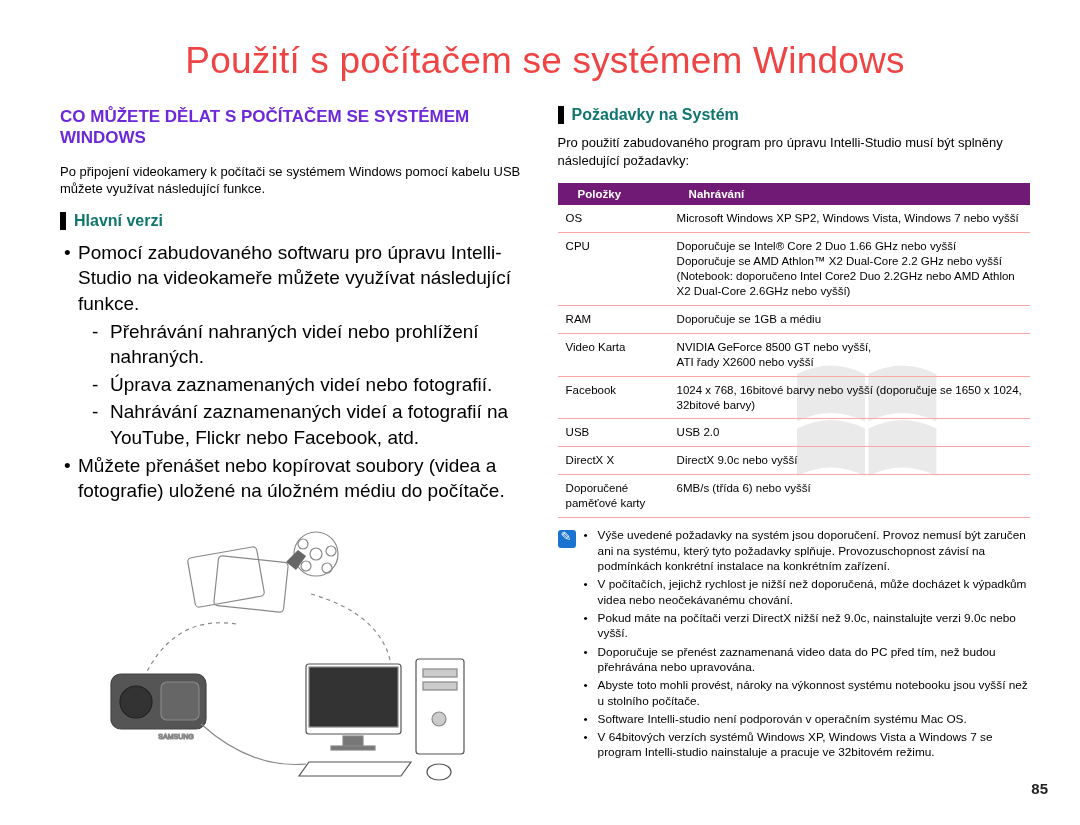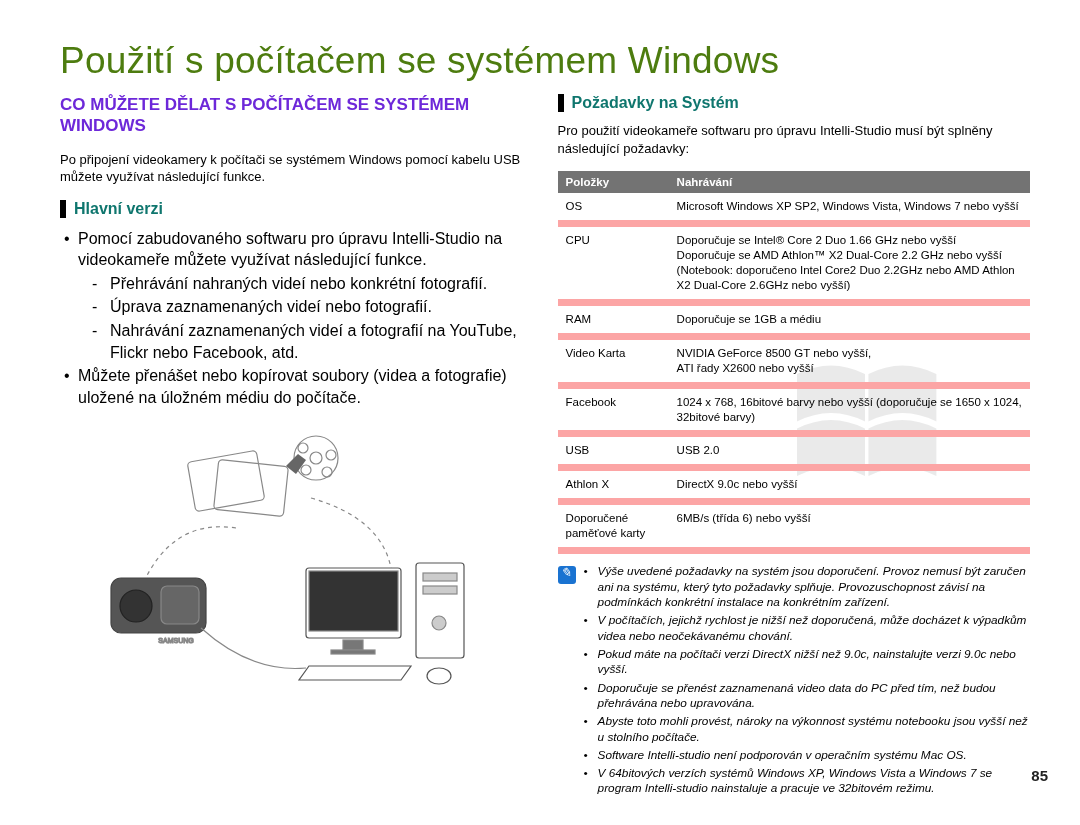--- a/index.html
+++ b/index.html
@@ -15,23 +15,24 @@
   }
   .page {
     padding: 40px 50px 0 60px;
     position: relative;
     height: 100%;
     box-sizing: border-box;
   }
   .title {
     font-size: 37px;
     font-weight: 300;
-    color: #4d7c0f;
-    margin: 0 0 12px 0;
+    color: #ef4444;
+    margin: 0 0 24px 0;
     letter-spacing: 0.2px;
+    text-align: center;
   }
   .columns {
     display: flex;
     gap: 35px;
   }
   .col-left {
     flex: 1 1 470px;
     max-width: 470px;
   }
   .col-right {
@@ -64,21 +65,21 @@
     width: 6px;
     height: 18px;
     background: #000;
     margin-right: 8px;
     vertical-align: middle;
   }
   ul.bullets {
     list-style: none;
     padding: 0 0 0 4px;
     margin: 0 0 10px 0;
-    font-size: 16px;
+    font-size: 19px;
     line-height: 1.35;
   }
   ul.bullets > li {
     position: relative;
     padding-left: 14px;
     margin-bottom: 2px;
   }
   ul.bullets > li::before {
     content: "•";
     position: absolute;
@@ -110,41 +111,40 @@
   }
   .illustration svg { width: 420px; height: 260px; }
 
   table.req {
     width: 100%;
     border-collapse: collapse;
     font-size: 11.5px;
     margin-bottom: 10px;
   }
   table.req th {
-    background: #737373;
+    background: #701a75;
     color: #fff;
     text-align: left;
-    padding: 5px 8px;
+    padding: 5px 20px;
     font-weight: bold;
   }
   table.req td {
-    border-bottom: 7px solid #fca5a5;
+    border-bottom: 1px solid #fca5a5;
     padding: 6px 8px;
     vertical-align: top;
     line-height: 1.3;
   }
   table.req td:first-child {
     width: 95px;
   }
   .note-row {
     display: flex;
     gap: 8px;
     align-items: flex-start;
     margin-top: 4px;
-    font-style: italic;
   }
   .note-icon {
     width: 18px;
     height: 18px;
     flex: 0 0 18px;
     background: #1a73d1;
     border-radius: 3px;
     position: relative;
     margin-top: 2px;
   }
@@ -170,21 +170,21 @@
   }
   ul.notes > li::before {
     content: "•";
     position: absolute;
     left: 0;
     top: 0;
   }
   .page-num {
     position: absolute;
     right: 32px;
-    bottom: 41px;
+    bottom: 28px;
     font-size: 15px;
     font-weight: bold;
     color: #222;
   }
   .watermark {
     position: absolute;
     right: 130px;
     top: 340px;
     width: 170px;
     height: 170px;
@@ -205,21 +205,21 @@
       <p class="body-text">Po připojení videokamery k počítači se systémem Windows pomocí kabelu USB můžete využívat následující funkce.</p>
 
       <h3 class="bar-heading">
           <span>Hlavní verzi</span>
         </h3>
 
       <ul class="bullets">
         <li>
           <span>Pomocí zabudovaného softwaru pro úpravu Intelli-Studio na videokameře můžete využívat následující funkce.</span>
           <ul class="dashes">
-            <li>Přehrávání nahraných videí nebo konkrétní fotografií.</li>
+            <li>Přehrávání nahraných videí nebo prohlížení nahraných.</li>
             <li>Úprava zaznamenaných videí nebo fotografií.</li>
             <li>Nahrávání zaznamenaných videí a fotografií na YouTube, Flickr nebo Facebook, atd.</li>
           </ul>
         </li>
         <li>Můžete přenášet nebo kopírovat soubory (videa a fotografie) uložené na úložném médiu do počítače.</li>
       </ul>
 
       <div class="illustration">
         <svg viewBox="0 0 420 260">
           <g fill="none" stroke="#888" stroke-width="1.2">
@@ -259,21 +259,21 @@
             <path d="M120 200 Q 170 245 225 240" stroke="#888"></path>
           </g>
         </svg>
       </div>
     </div>
 
     <div class="col-right">
       <h3 class="bar-heading">
           <span>Požadavky na Systém</span>
         </h3>
-      <p class="body-text">Pro použití videokameře softwaru pro úpravu Intelli-Studio musí být splněny následující požadavky:</p>
+      <p class="body-text">Pro použití zabudovaného program pro úpravu Intelli-Studio musí být splněny následující požadavky:</p>
 
       <table class="req">
         <thead>
           <tr>
             <th>Položky</th>
             <th>Nahrávání</th>
           </tr>
         </thead>
         <tbody>
           <tr>
@@ -297,21 +297,21 @@
             </tr>
           <tr>
               <td>Facebook</td>
               <td>1024 x 768, 16bitové barvy nebo vyšší (doporučuje se 1650 x 1024, 32bitové barvy)</td>
             </tr>
           <tr>
               <td>USB</td>
               <td>USB 2.0</td>
             </tr>
           <tr>
-              <td>Athlon X</td>
+              <td>DirectX X</td>
               <td>DirectX 9.0c nebo vyšší</td>
             </tr>
           <tr>
               <td>Doporučené paměťové karty</td>
               <td>6MB/s (třída 6) nebo vyšší</td>
             </tr>
         </tbody>
       </table>
 
       <div class="note-row">

